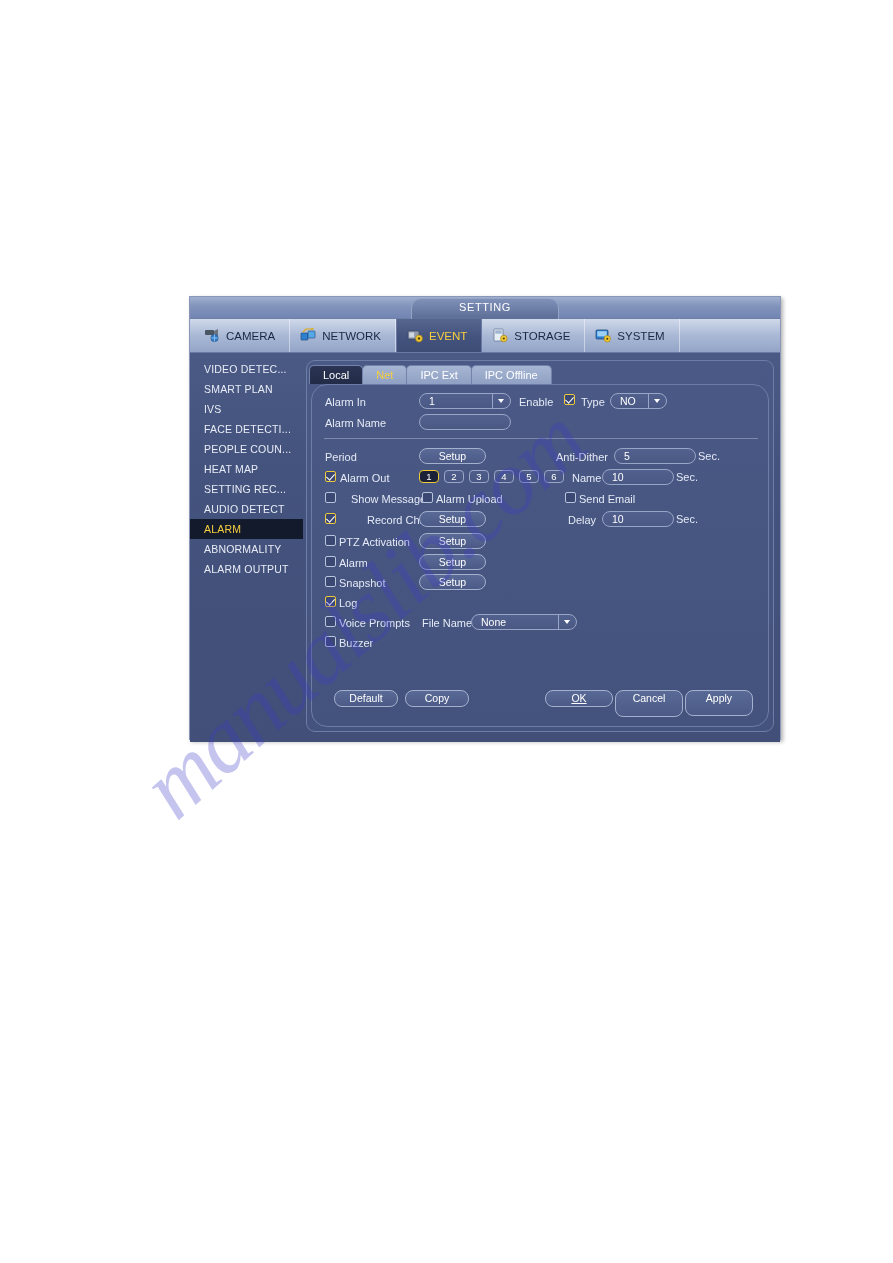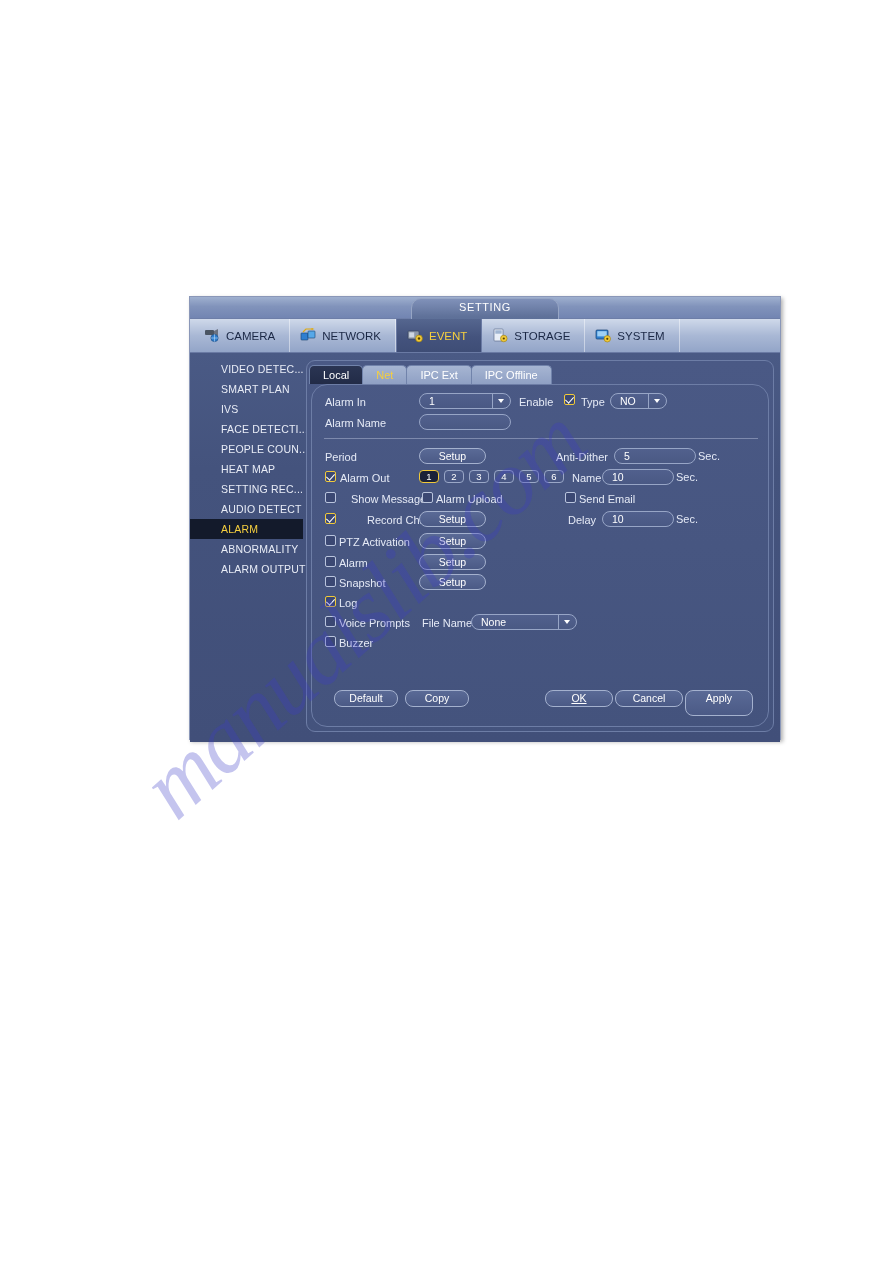--- a/index.html
+++ b/index.html
@@ -117,21 +117,21 @@
   
   .side-list {
     position: absolute;
     left: 0; top: 0;
     width: 113px;
     padding-top: 6px;
   }
   .side-item {
     height: 20px;
     line-height: 20px;
-    padding-left: 31px;
+    padding-left: 14px;
     font-size: 10.5px;
     color: #e8ecf6;
     white-space: nowrap;
     cursor: pointer;
     letter-spacing: 0.2px;
   }
   .side-item.selected {
     background: #131a2b;
     color: #f5cf3f;
   }
@@ -502,20 +502,20 @@
                 <span class="arrow-glyph"></span>
               </span>
           </div>
 
           <div class="cb" style="left:13px; top:251px;"></div>
           <div class="lbl" style="left:27px; top:251px;">Buzzer</div>
 
           <div class="btn" style="left:22px;  top:305px; width:64px; height:17px; line-height:15px;">Default</div>
           <div class="btn" style="left:93px;  top:305px; width:64px; height:17px; line-height:15px;">Copy</div>
           <div class="btn" style="left:233px; top:305px; width:68px; height:17px; line-height:15px;text-decoration:underline;">OK</div>
-          <div class="btn" style="left:303px; top:305px; width:68px; height:17px; line-height:15px;">Cancel</div>
+          <div class="btn" style="left:303px; top:305px; width:68px; height:27px; line-height:15px;">Cancel</div>
           <div class="btn" style="left:373px; top:305px; width:68px; height:26px; line-height:15px;">Apply</div>
 
         </div>
       </div>
     </div>
   </div>
 </div>
 
 </body></html>

